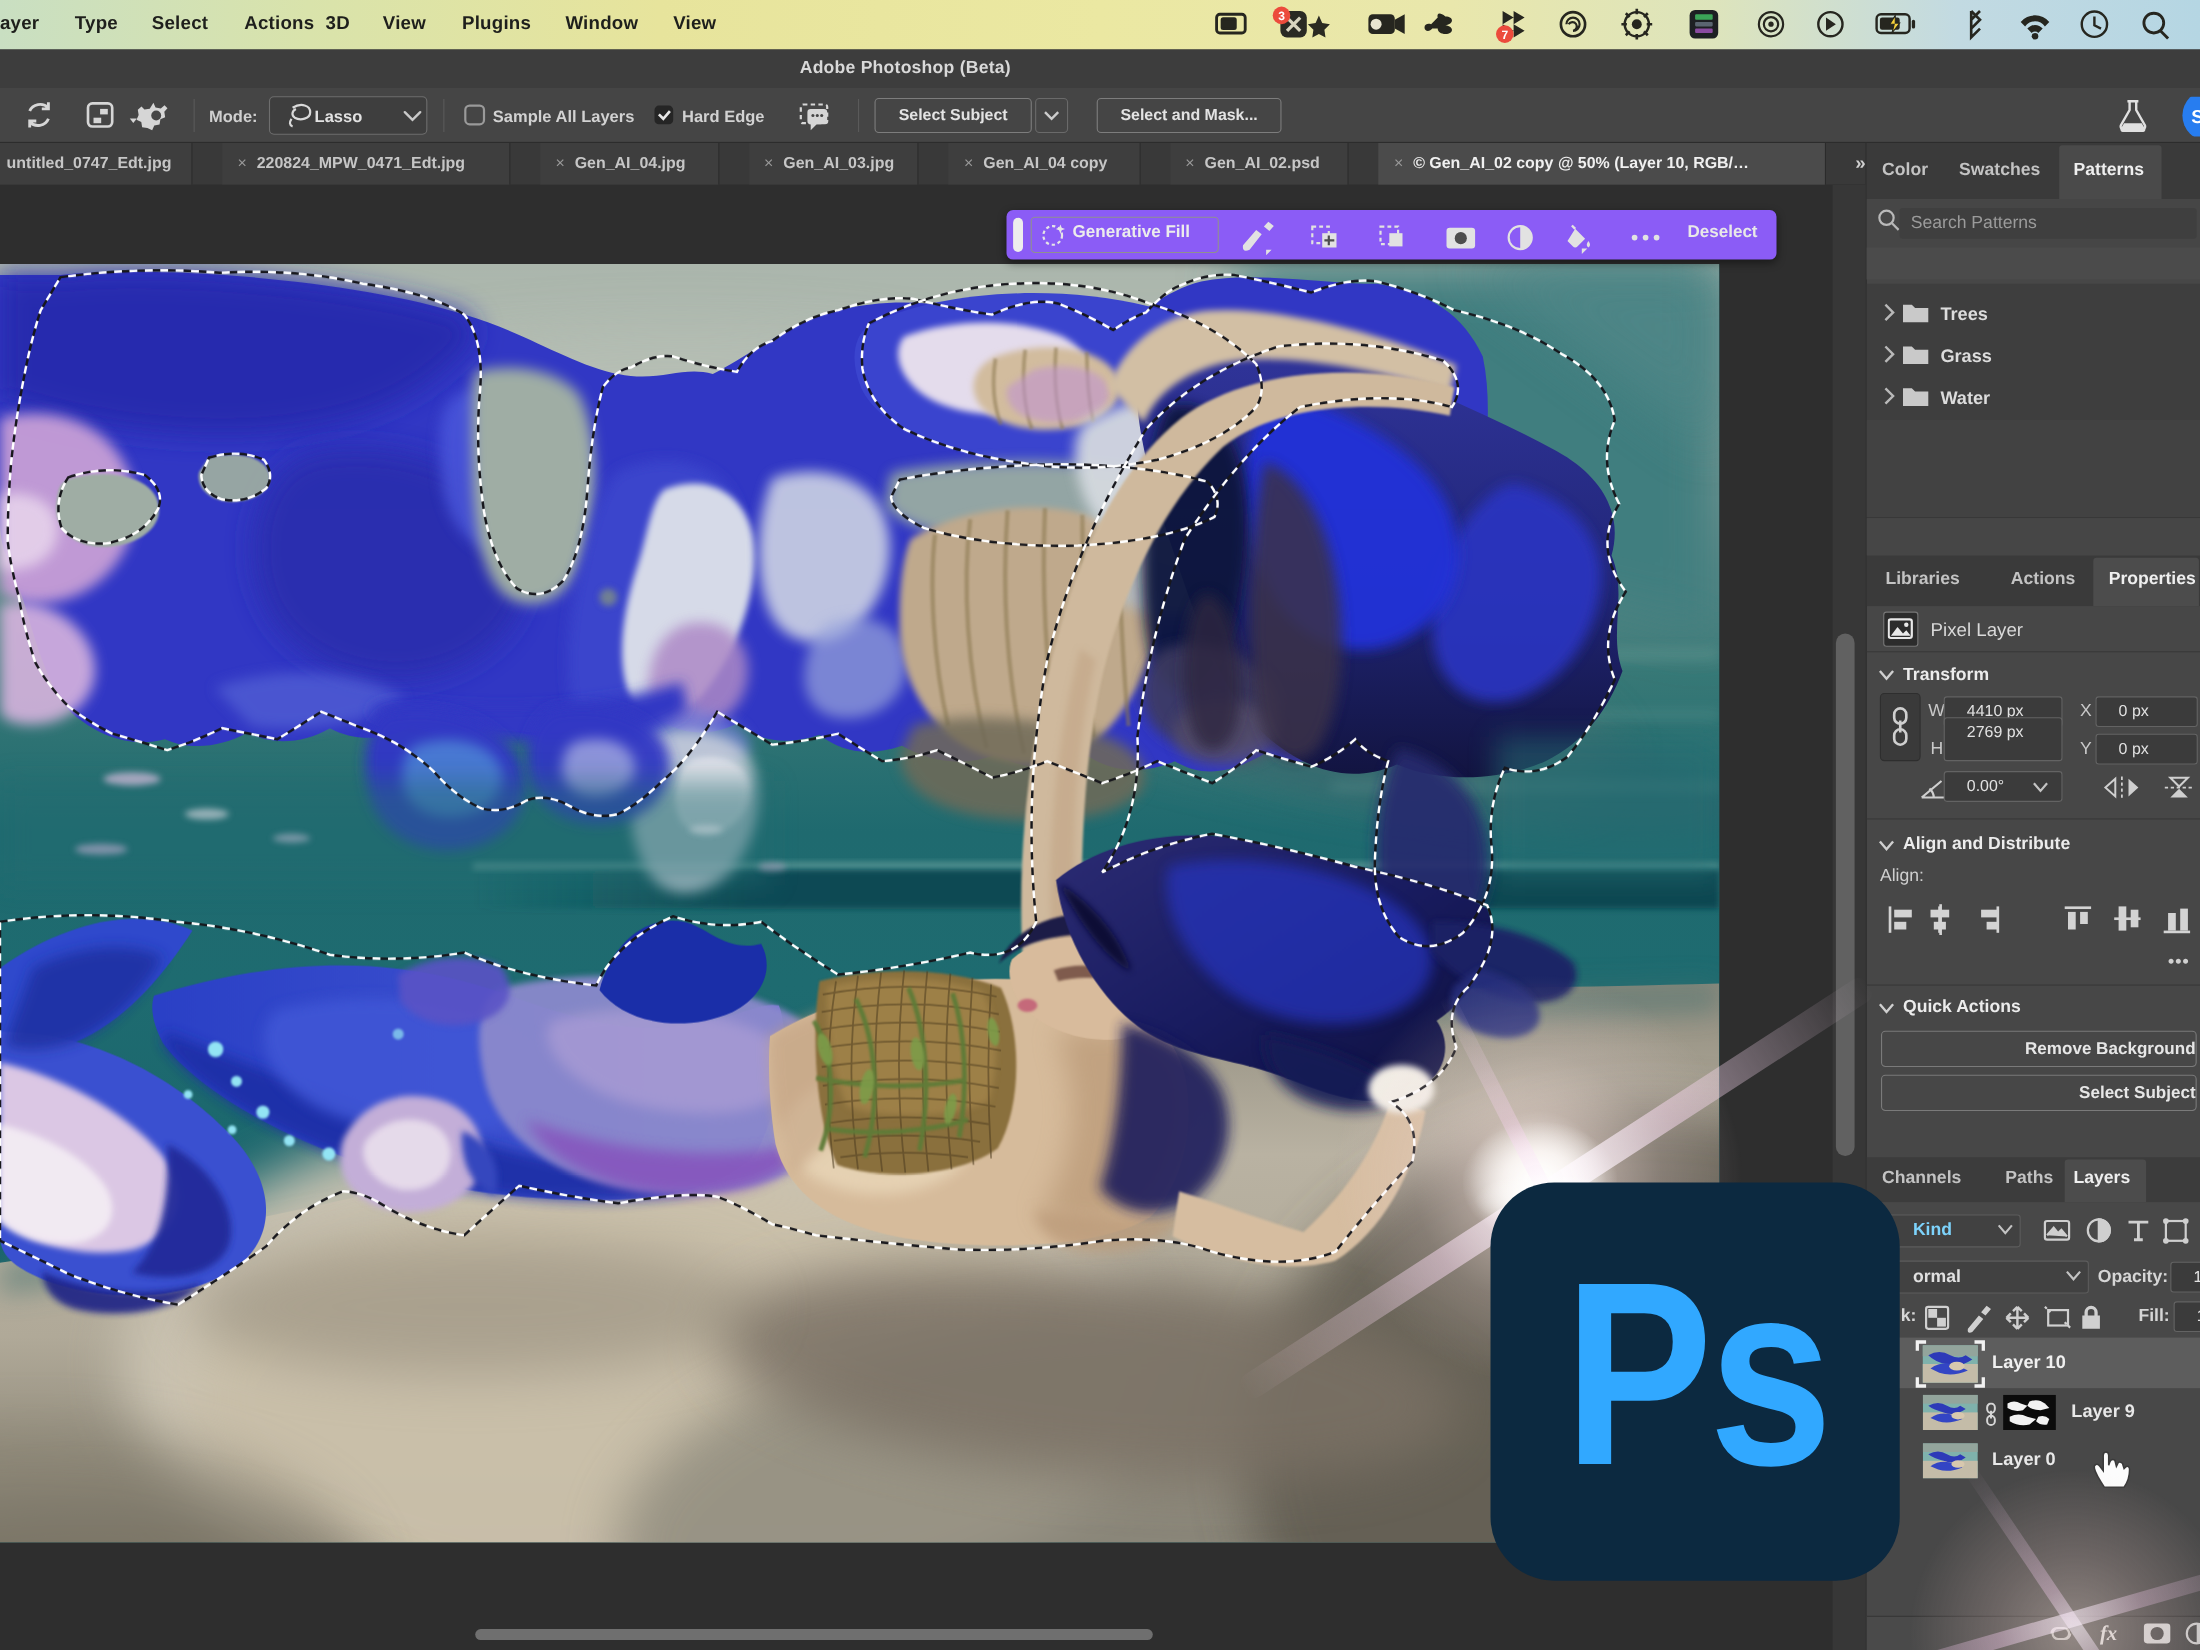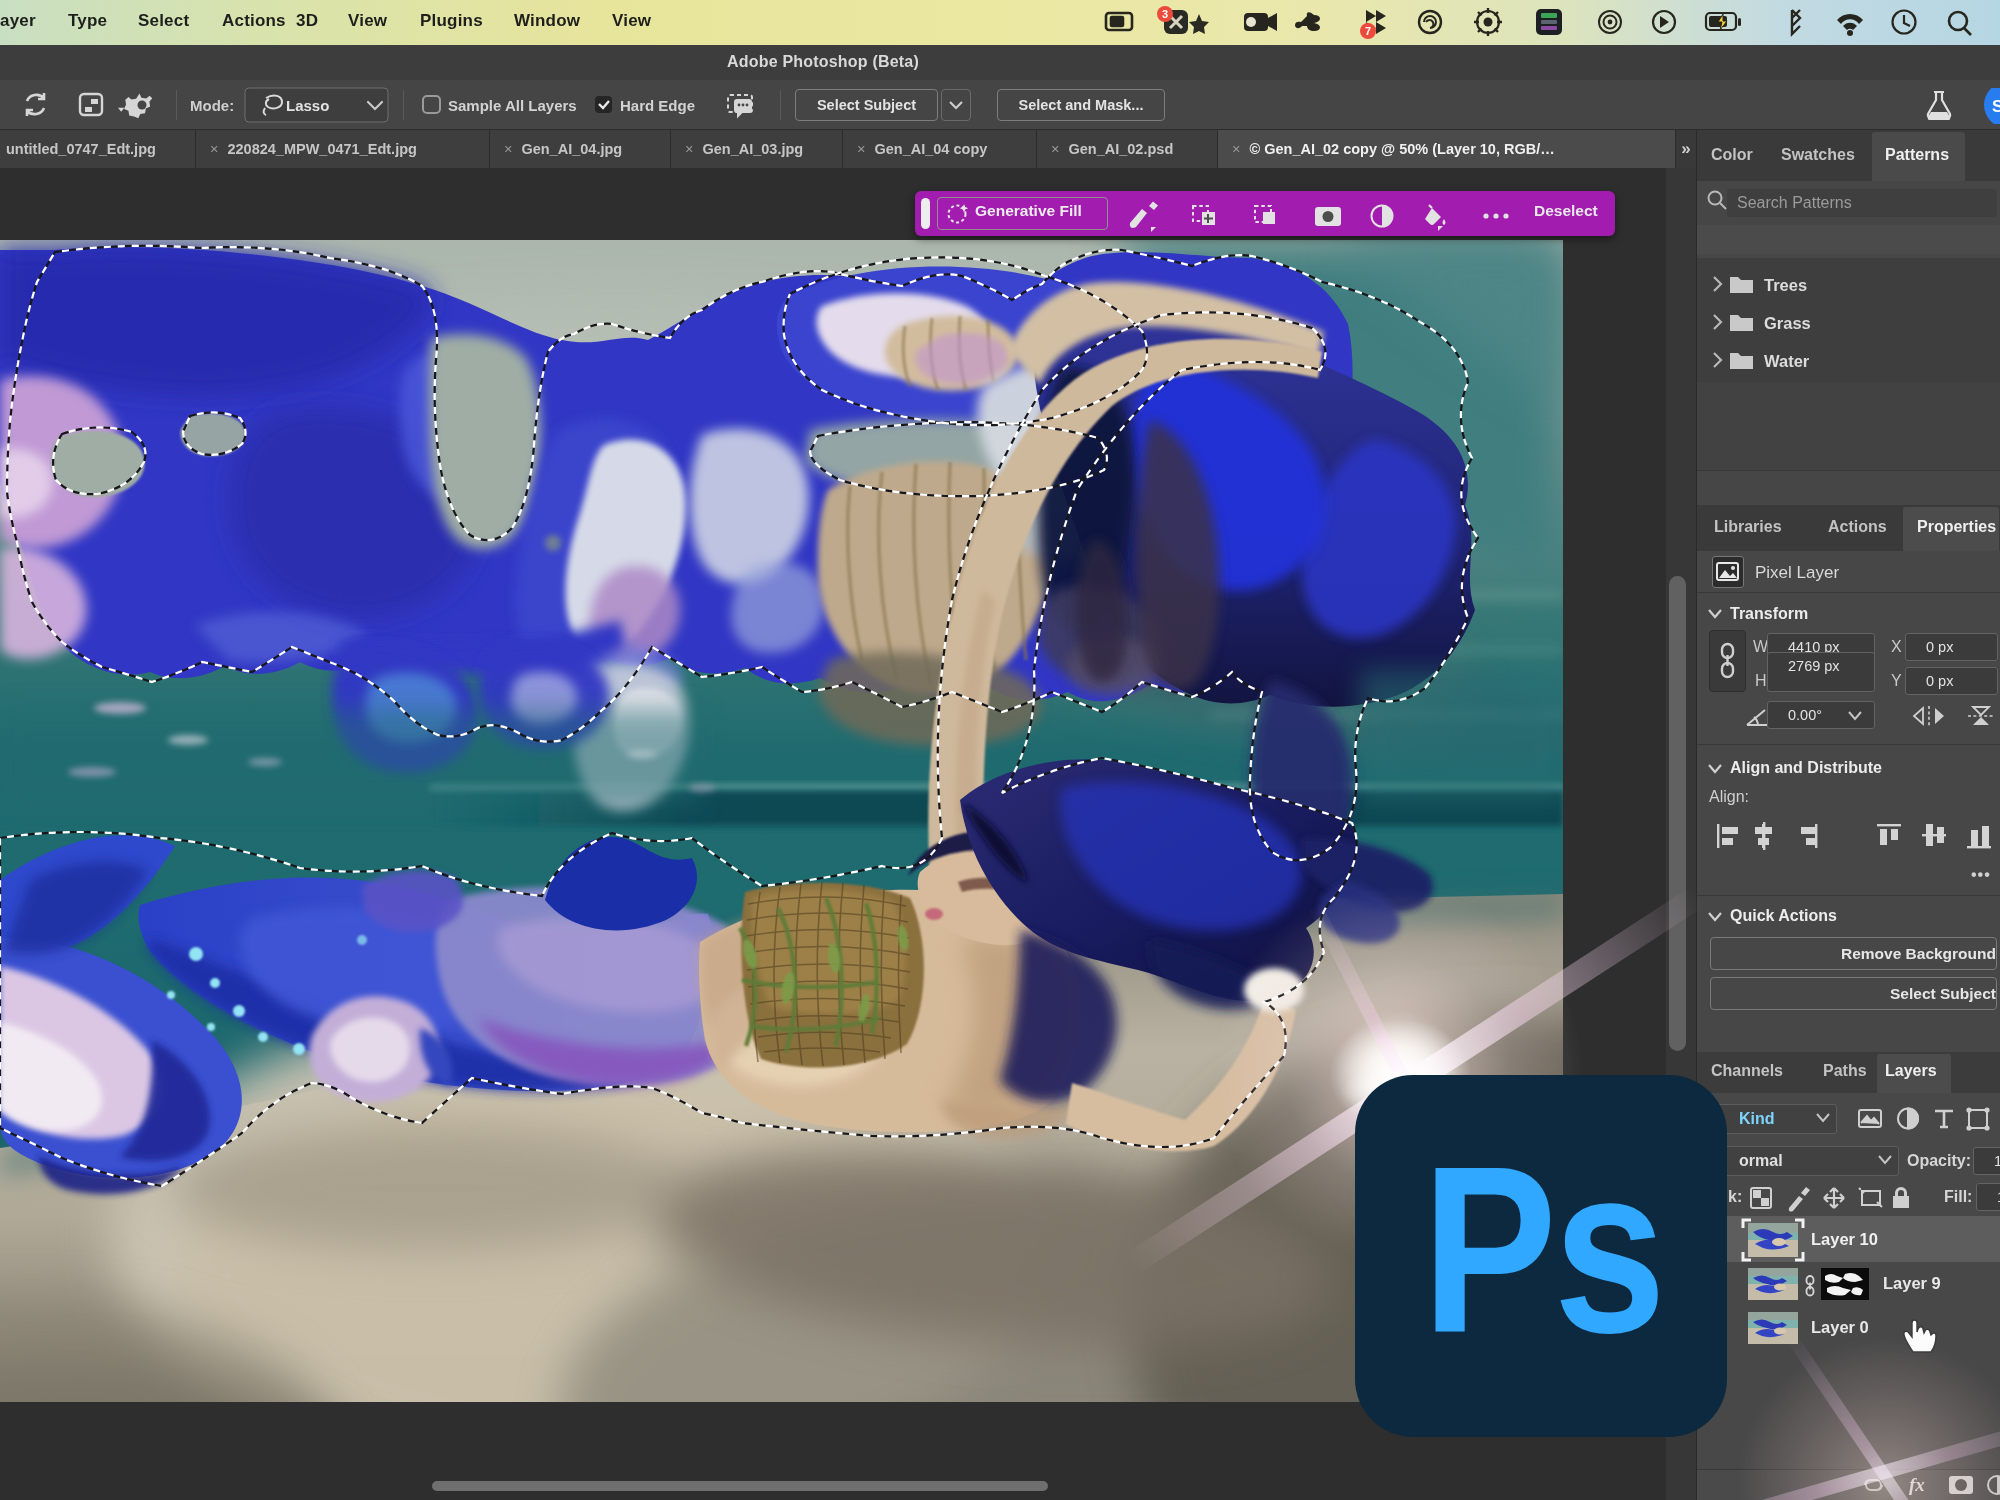--- a/index.html
+++ b/index.html
@@ -14,30 +14,30 @@
   #menubar span.mi { position:absolute; top:11px; font-size:17px; font-weight:600; color:#1e1f1c; letter-spacing:.2px; }
   
   #titlebar { left:0; top:45px; width:2000px; height:35px; background:#3d3d3d; }
   #titlebar span { position:absolute; left:727px; top:8px; color:#d9d9d9; font-size:16px; font-weight:600; letter-spacing:.2px;}
   
   #optbar { left:0; top:80px; width:2000px; height:50px; background:#454545; border-bottom:1px solid #2c2c2c; }
   .vdiv { position:absolute; top:10px; width:1px; height:30px; background:#5a5a5a; }
   .obtn { position:absolute; border:1px solid #7d7d7d; border-radius:4px; color:#e3e3e3;
      font-size:14.5px; font-weight:600; text-align:center; }
   
-  #tabbar { left:0; top:130px; width:1696px; height:38px; background:#393939; display:flex; }
+  #tabbar { left:0; top:130px; width:1696px; height:38px; background:#393939; display:flex;gap:27px; }
   .tab { height:38px; background:#3e3e3e; border-right:1px solid #2b2b2b; color:#c6c6c6;
      font-size:14.5px; font-weight:600; line-height:38px; white-space:nowrap; overflow:hidden; padding:0 14px; }
   .tab .x { color:#9a9a9a; margin-right:9px; font-weight:400; }
   .tab.active { background:#4b4b4b; color:#f0f0f0; }
   
   #main { left:0; top:168px; width:2000px; height:1332px; background:#2e2e2e; }
   #canvas { position:absolute; left:0; top:72px; width:1563px; height:1162px; background:#1f6b6e; overflow:hidden; }
   
-  #gfbar { left:915px; top:191px; width:700px; height:45px; background:#a21caf; border-radius:6px;
+  #gfbar { left:915px; top:191px; width:700px; height:45px; background:#8b5cf6; border-radius:6px;
      box-shadow:0 3px 8px rgba(0,0,0,.45); }
   
   #panel { left:1696px; top:130px; width:304px; height:1370px; background:#474747; border-left:1px solid #2a2a2a; }
   .ptext { position:absolute; color:#d9d9d9; font-size:16px; }
   .hdr { position:absolute; color:#ececec; font-size:16px; font-weight:700; }
   .field { position:absolute; background:#3b3b3b; border:1px solid #636363; border-radius:3px;
      color:#e2e2e2; font-size:14.5px; line-height:26px; padding-left:20px; }
   .qbtn { position:absolute; left:13px; width:287px; height:33px; border:1px solid #7a7a7a; border-radius:4px;
      color:#e6e6e6; font-size:15.5px; font-weight:600; text-align:right; line-height:31px; }
   .divline { position:absolute; left:0; width:304px; height:1px; background:#383838; }

